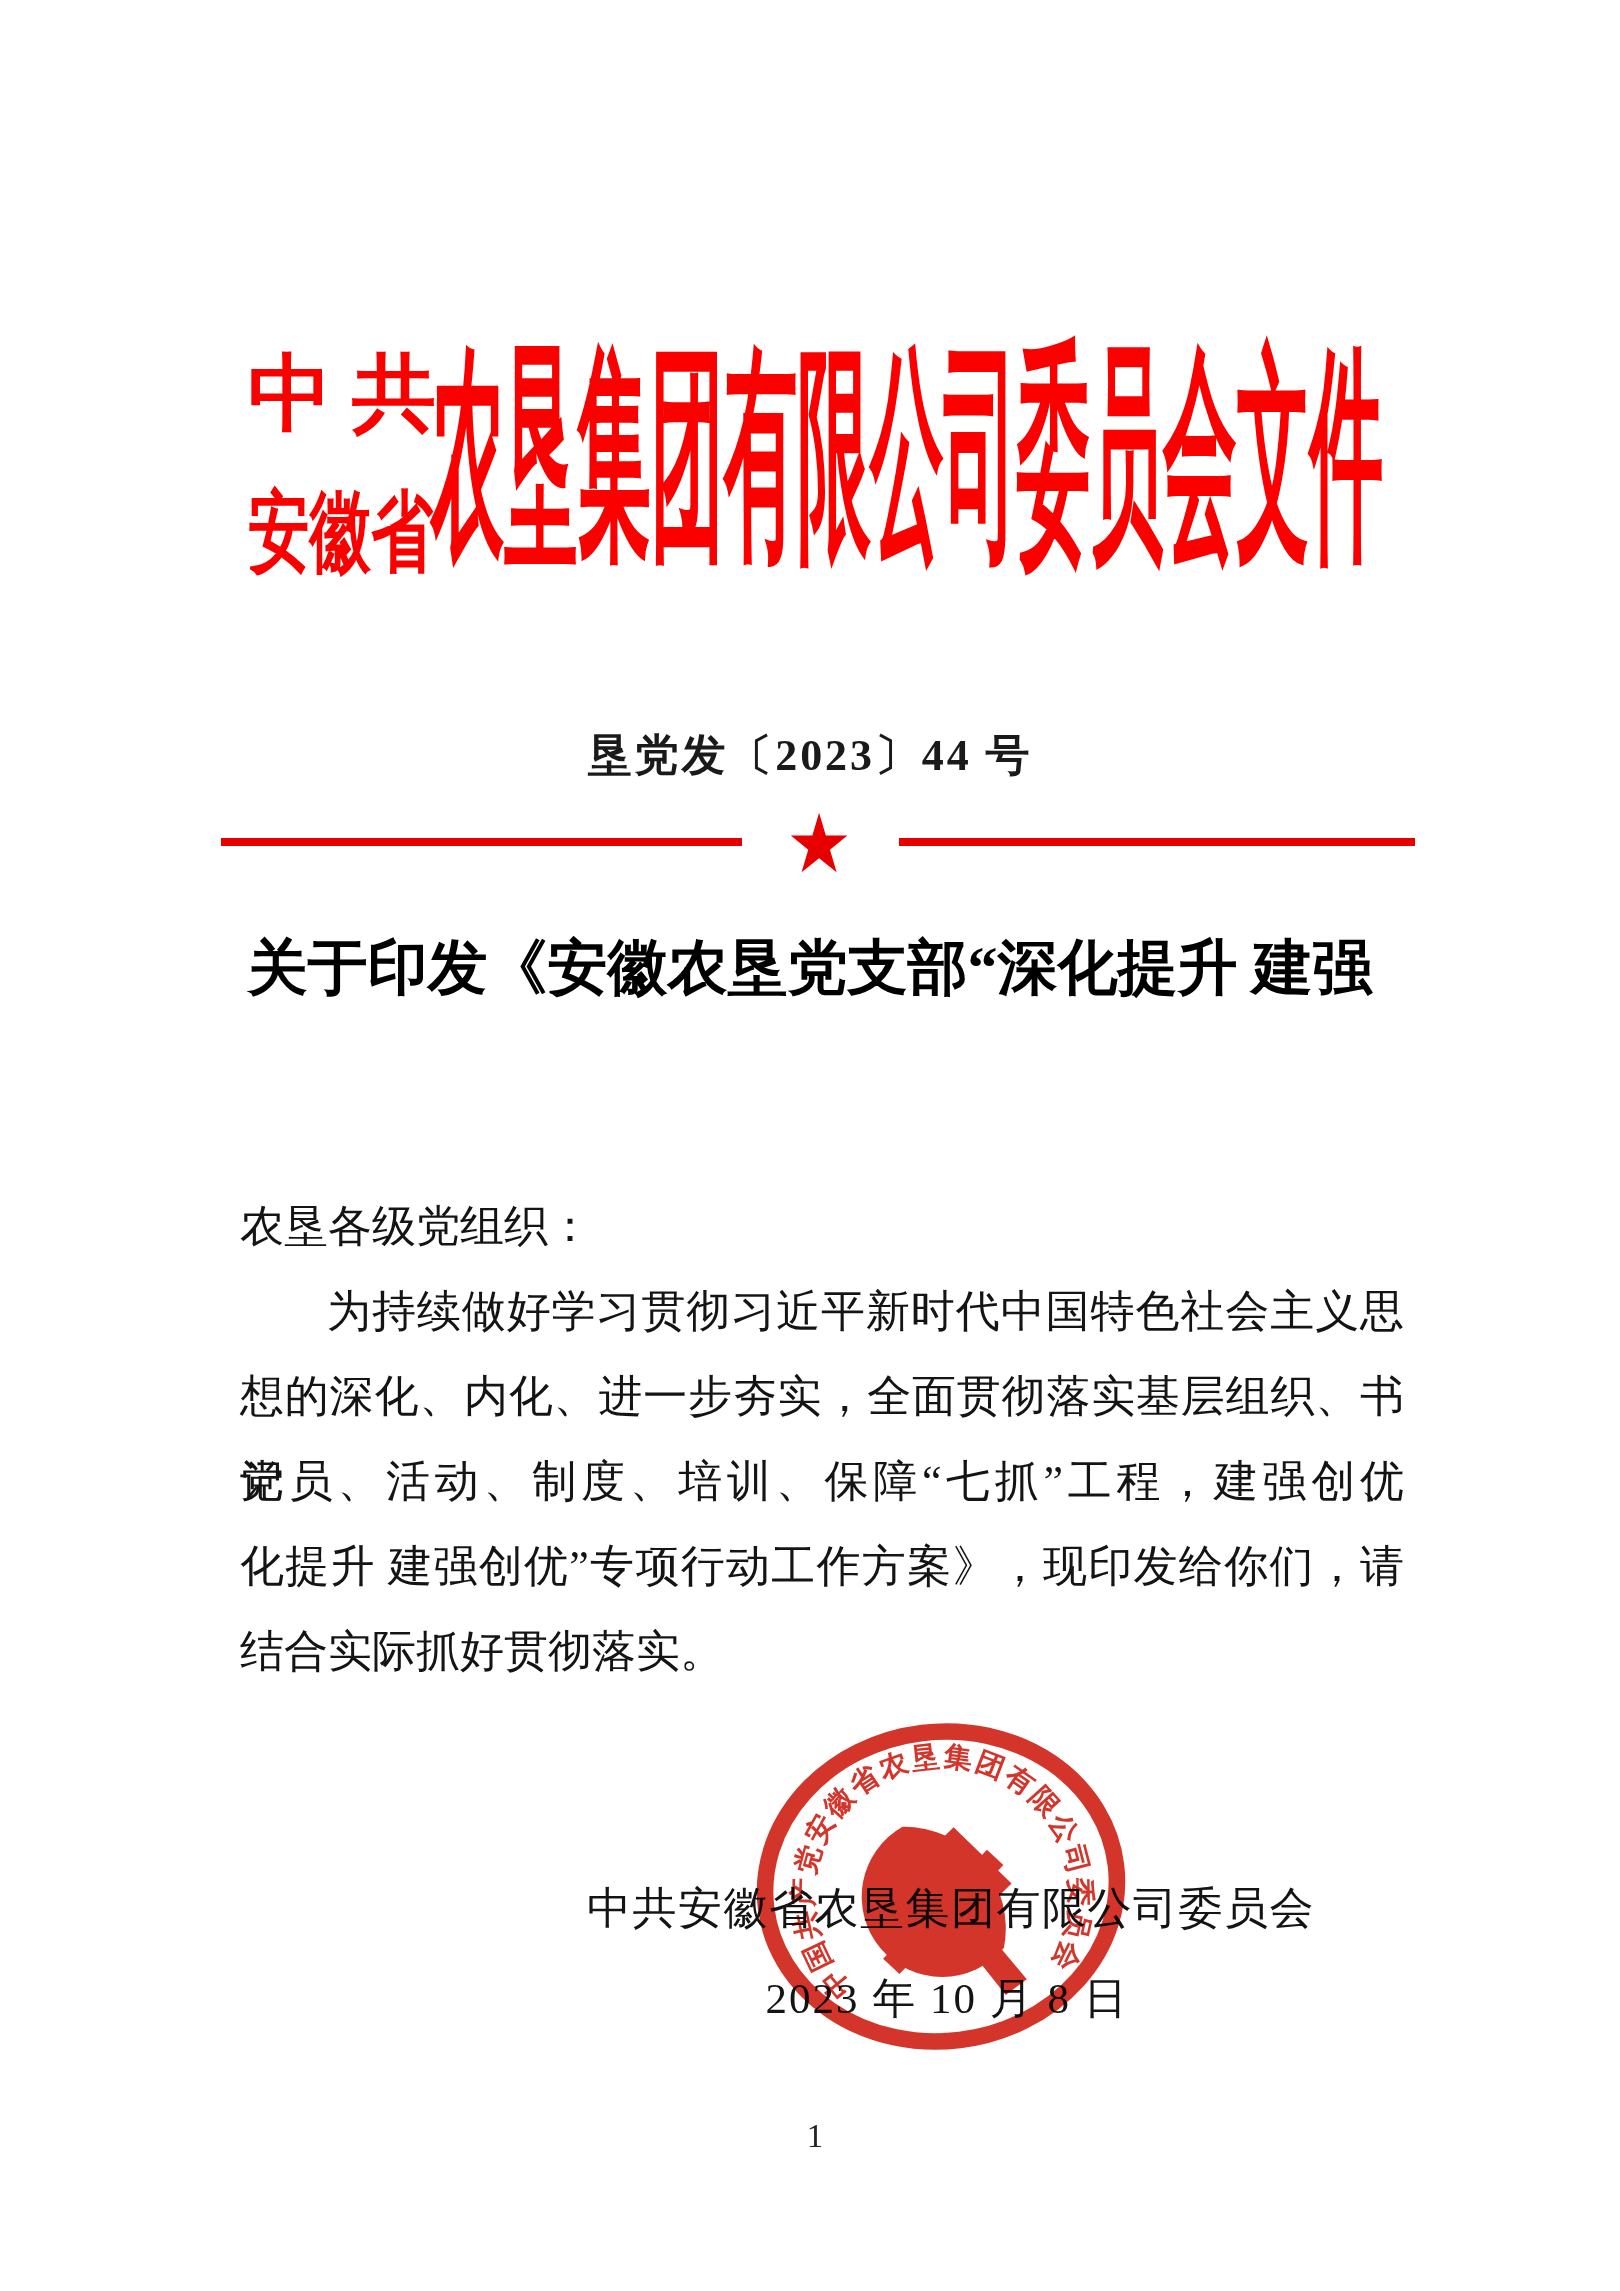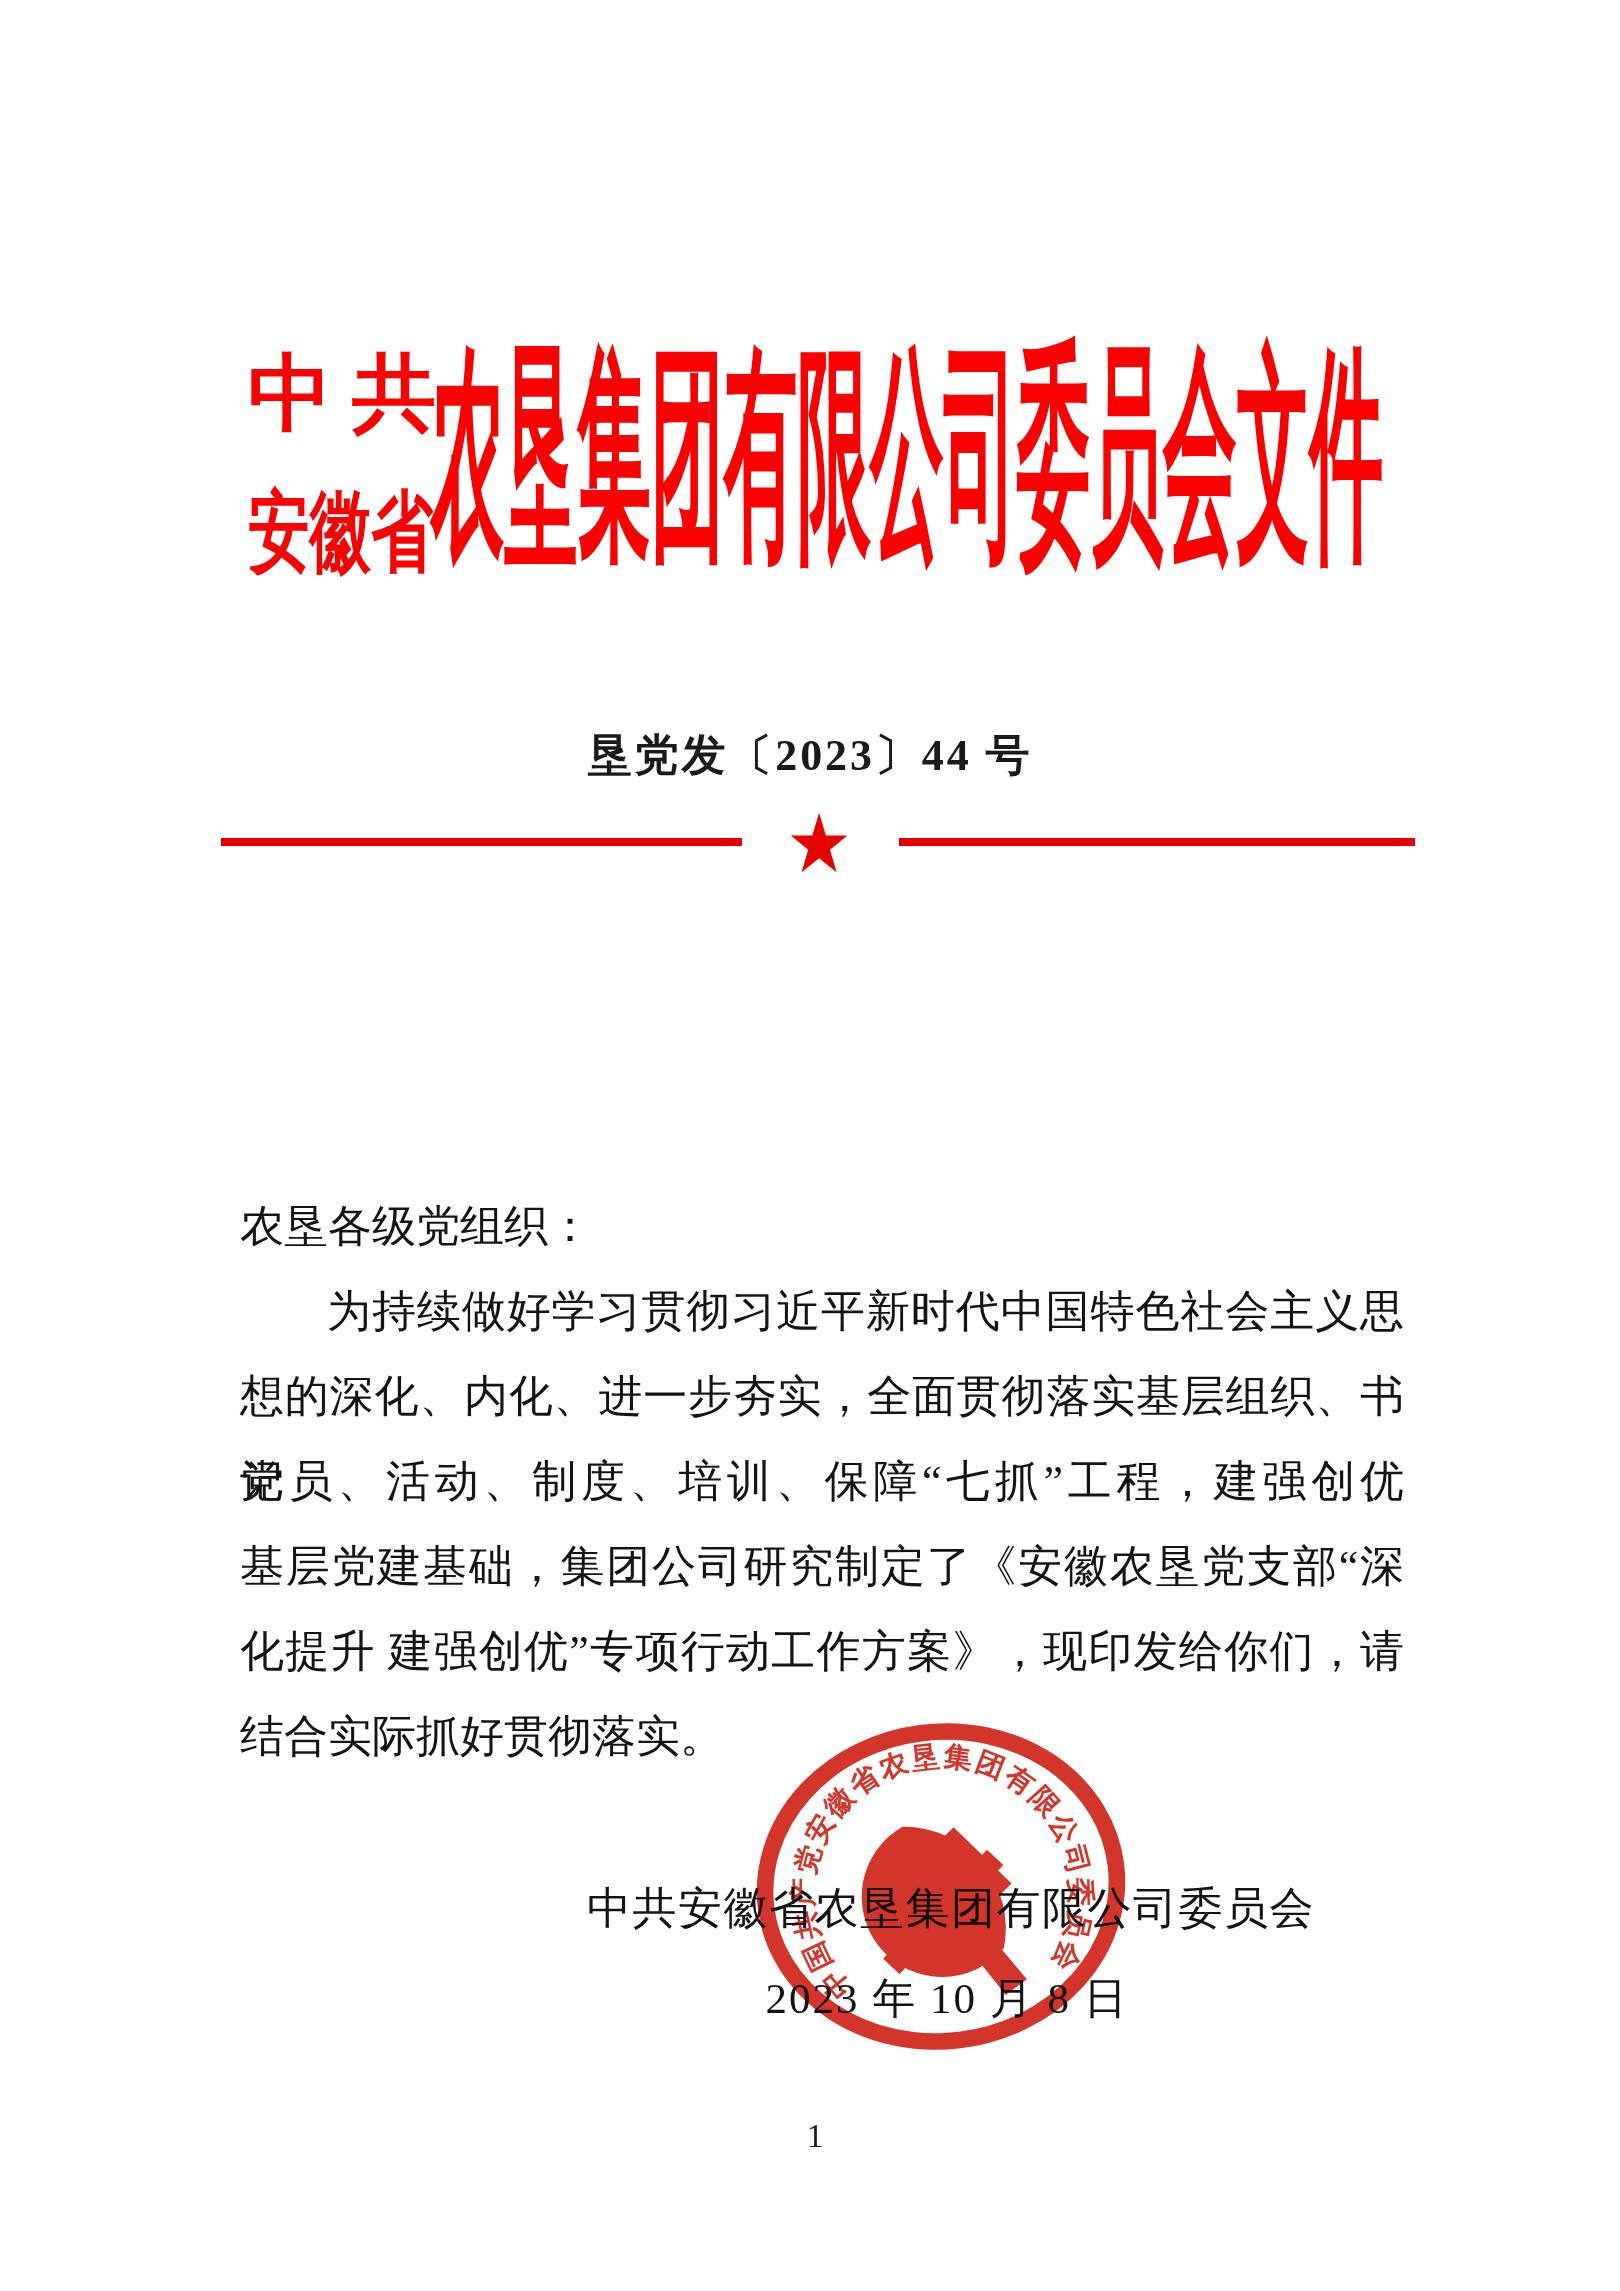--- a/index.html
+++ b/index.html
@@ -64,28 +64,28 @@
   </div>
   <div class="abs hdr-big">农垦集团有限公司委员会文件</div>
 
   <div class="abs doc-num">垦党发〔2023〕44 号</div>
 
   <div class="abs rule-left"></div>
   <div class="abs rule-right"></div>
   <div class="abs star">★</div>
 
   <div class="abs title">
+    <div>关于印发《安徽农垦党支部“深化提升 建强</div>
   </div>
 
   <div class="abs body">
     <div class="ln no-just">农垦各级党组织：</div>
     <div class="ln indent">为持续做好学习贯彻习近平新时代中国特色社会主义思</div>
     <div class="ln">想的深化、内化、进一步夯实，全面贯彻落实基层组织、书记、</div>
     <div class="ln">党员、活动、制度、培训、保障“七抓”工程，建强创优</div>
-    <div class="ln">基层党建基础，集团公司研究制定了《安徽农垦党支部“深</div>
     <div class="ln">化提升 建强创优”专项行动工作方案》，现印发给你们，请</div>
     <div class="ln no-just">结合实际抓好贯彻落实。</div>
   </div>
 
   <div class="abs sig">中共安徽省农垦集团有限公司委员会</div>
   <div class="abs date">2023 年 10 月 8 日</div>
 
   <div class="abs seal">
     <svg viewBox="0 0 192 167" xmlns="http://www.w3.org/2000/svg">
       <ellipse cx="96" cy="83.5" rx="90" ry="79" fill="none" stroke="#cf2318" stroke-width="8.5"></ellipse>

